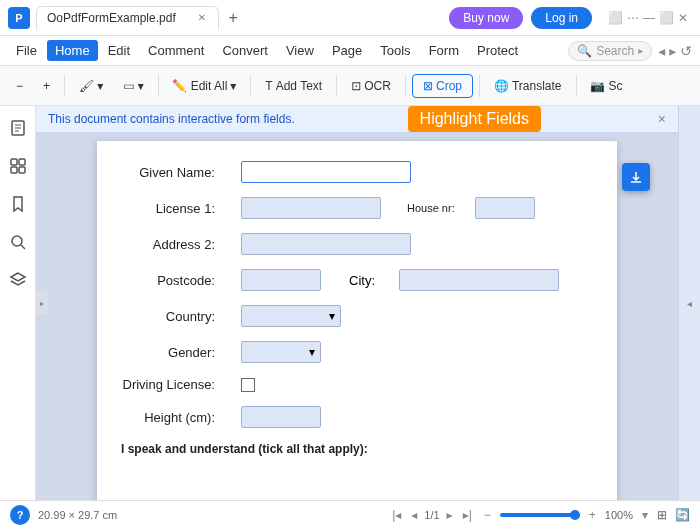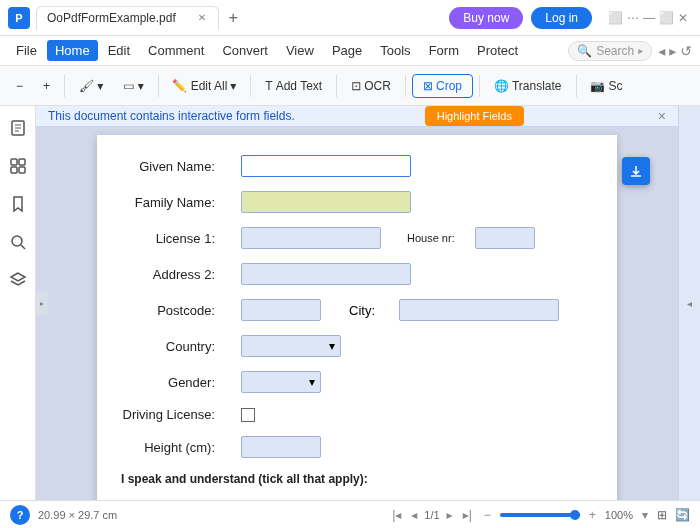--- a/index.html
+++ b/index.html
@@ -174,21 +174,21 @@
     .notification-text {
       color: #1a56cc;
       font-size: 12px;
     }
     .highlight-btn {
       background: #ff8c00;
       color: white;
       border: none;
       border-radius: 4px;
       padding: 4px 12px;
-      font-size: 11px;
+      font-size: 16px;
       cursor: pointer;
       font-weight: 500;
     }
     .notif-close {
       color: #888; cursor: pointer; font-size: 14px; margin-left: 4px;
     }
 
     
     .pdf-document {
       flex: 1;
@@ -503,24 +503,20 @@
           </svg>
       </div>
 
       <div class="pdf-page">
 
         <div class="form-row">
           <span class="form-label">Given Name:</span>
           <input type="text" class="form-input form-input-wide active-field" value="" style="background: white; border-color: rgb(58, 125, 232); width: 170px;">
         </div>
 
-        <div class="form-row">
-          <span class="form-label">Family Name:</span>
-          <input type="text" class="form-input form-input-wide highlighted" value="" style="background: rgb(224, 232, 176); width: 170px;">
-        </div>
 
         <div class="form-row">
           <span class="form-label">License 1:</span>
           <input type="text" class="form-input form-input-wide" value="" style="width: 140px;">
           <span class="house-nr-label" style="margin-left:6px;">House nr:</span>
           <input type="text" class="form-input form-input-xs" value="" style="width: 60px;">
         </div>
 
         <div class="form-row">
           <span class="form-label">Address 2:</span>

